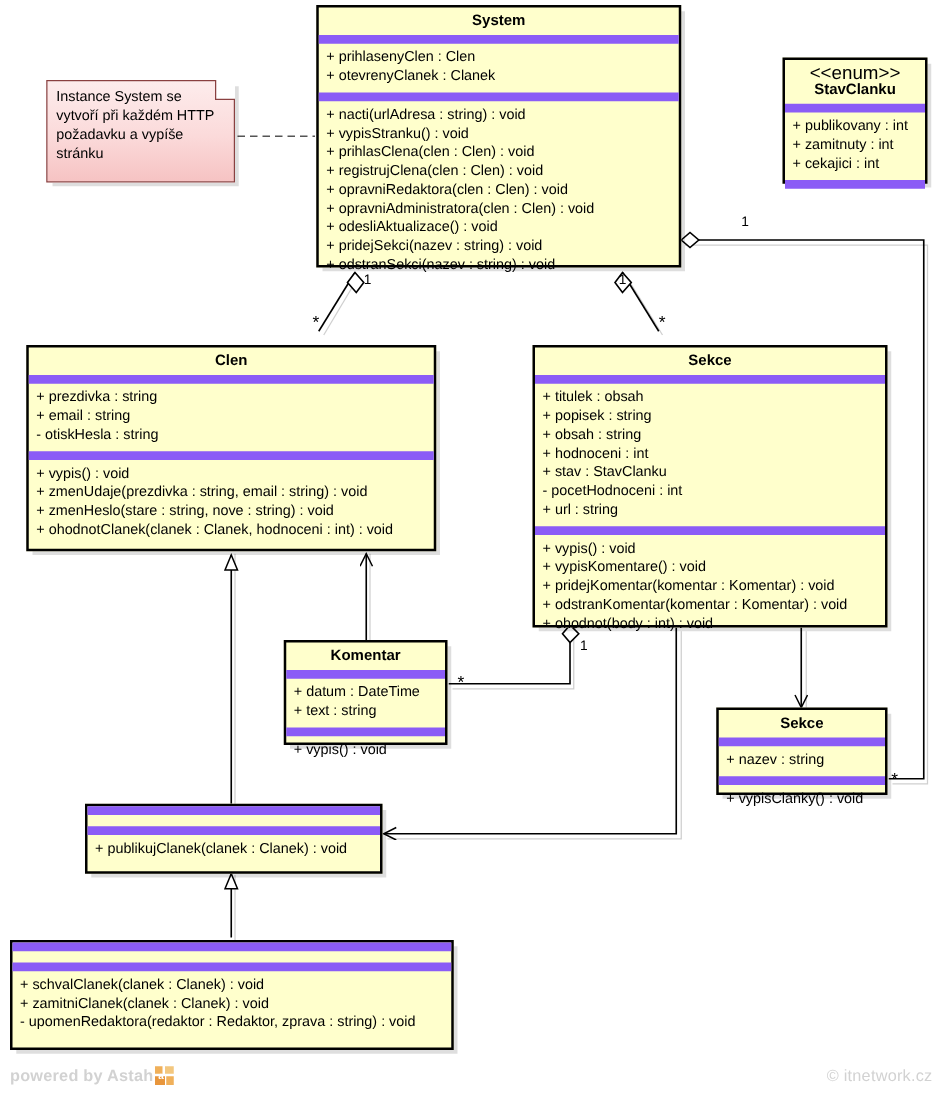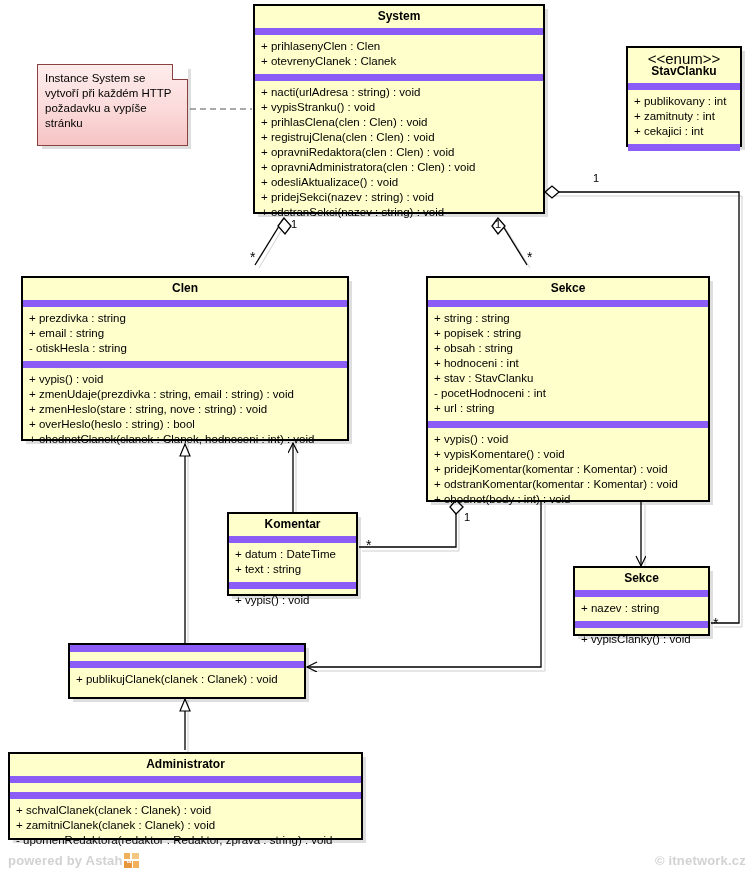--- a/index.html
+++ b/index.html
@@ -35,21 +35,21 @@
 
   
   .mult{position:absolute;font-size:11px;color:#000;z-index:6;
         font-family:"Liberation Sans",sans-serif;}
   .mult.star{font-size:14px;line-height:10px;}
 
   
   .wm{position:absolute;bottom:6px;font-size:13px;font-weight:bold;
       color:#d2d2d2;letter-spacing:0.2px;}
   .wm.left{left:8px;}
-  .wm.right{right:10px;font-weight:bold;color:#d2d2d2;}
+  .wm.right{right:10px;font-weight:normal;color:#d2d2d2;}
   .astah-logo{display:inline-block;width:15px;height:15px;vertical-align:-3px;
       margin-left:1px;position:relative;}
   .astah-logo i{position:absolute;display:block;background:#f0b05a;}
   .astah-logo i.a{left:0;top:0;width:6px;height:6px;}
   .astah-logo i.b{left:8px;top:0;width:7px;height:6px;background:#f3c77f;}
   .astah-logo i.c{left:0;top:8px;width:8px;height:7px;background:#e8963c;}
   .astah-logo i.d{left:9px;top:8px;width:6px;height:7px;background:#f0b05a;}
   .astah-logo b{position:absolute;left:3px;top:3px;font-size:8px;color:#fff;
       font-weight:bold;line-height:9px;z-index:2;}
 </style>
@@ -166,29 +166,28 @@
     <div class="name">Clen</div>
     <div class="comp sep">
       <div>+ prezdivka : string</div>
       <div>+ email : string</div>
       <div>- otiskHesla : string</div>
     </div>
     <div class="comp sep">
       <div>+ vypis() : void</div>
       <div>+ zmenUdaje(prezdivka : string, email : string) : void</div>
       <div>+ zmenHeslo(stare : string, nove : string) : void</div>
-      <div>+ overHeslo(heslo : string) : bool</div>
       <div>+ ohodnotClanek(clanek : Clanek, hodnoceni : int) : void</div>
     </div>
   </div>
 
   <div class="uml" style="left:426px;top:276px;width:284px;height:226px;">
     <div class="name">Sekce</div>
     <div class="comp sep">
-      <div>+ string : string</div>
+      <div>+ titulek : obsah</div>
       <div>+ popisek : string</div>
       <div>+ obsah : string</div>
       <div>+ hodnoceni : int</div>
       <div>+ stav : StavClanku</div>
       <div>- pocetHodnoceni : int</div>
       <div>+ url : string</div>
     </div>
     <div class="comp sep">
       <div>+ vypis() : void</div>
       <div>+ vypisKomentare() : void</div>
@@ -220,21 +219,20 @@
   </div>
 
   <div class="uml" style="left:68px;top:643px;width:238px;height:56px;">
     <div class="comp sep empty"></div>
     <div class="comp sep">
       <div>+ publikujClanek(clanek : Clanek) : void</div>
     </div>
   </div>
 
   <div class="uml" style="left:8px;top:752px;width:355px;height:88px;">
-    <div class="name">Administrator</div>
     <div class="comp sep empty"></div>
     <div class="comp sep">
       <div>+ schvalClanek(clanek : Clanek) : void</div>
       <div>+ zamitniClanek(clanek : Clanek) : void</div>
       <div>- upomenRedaktora(redaktor : Redaktor, zprava : string) : void</div>
     </div>
   </div>
 
   <div class="mult" style="left:291px;top:218px;">1</div>
   <div class="mult star" style="left:250px;top:252px;">*</div>

